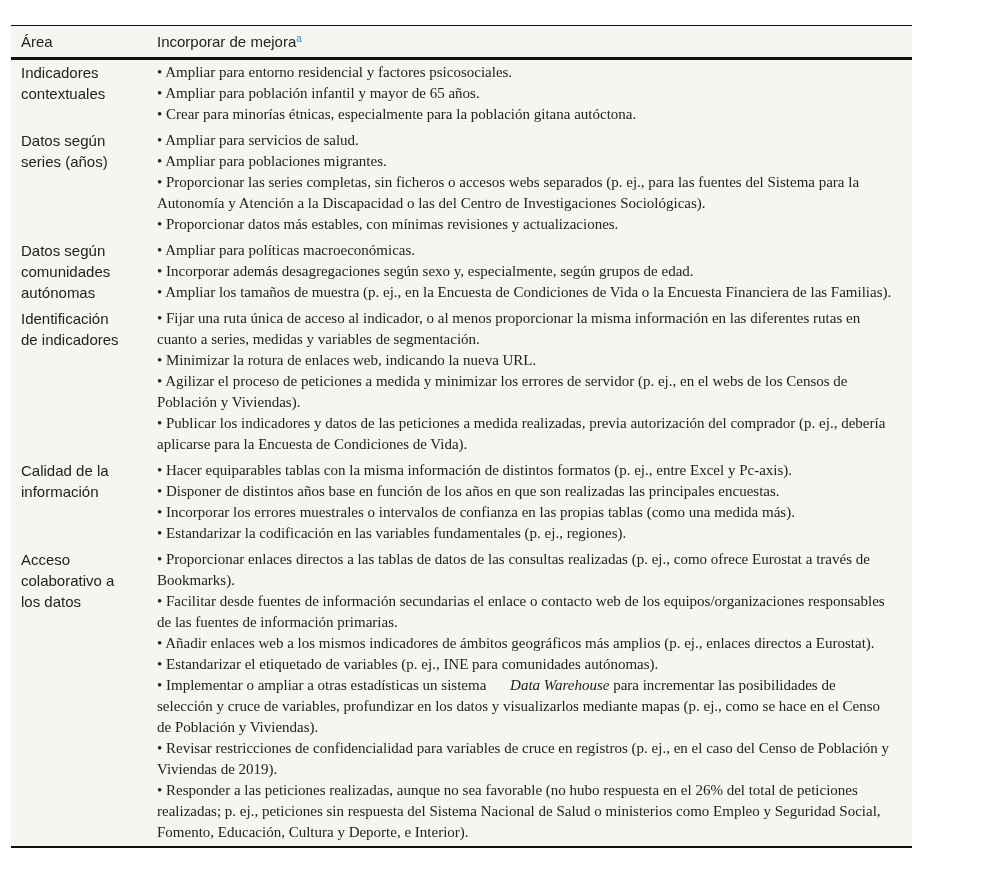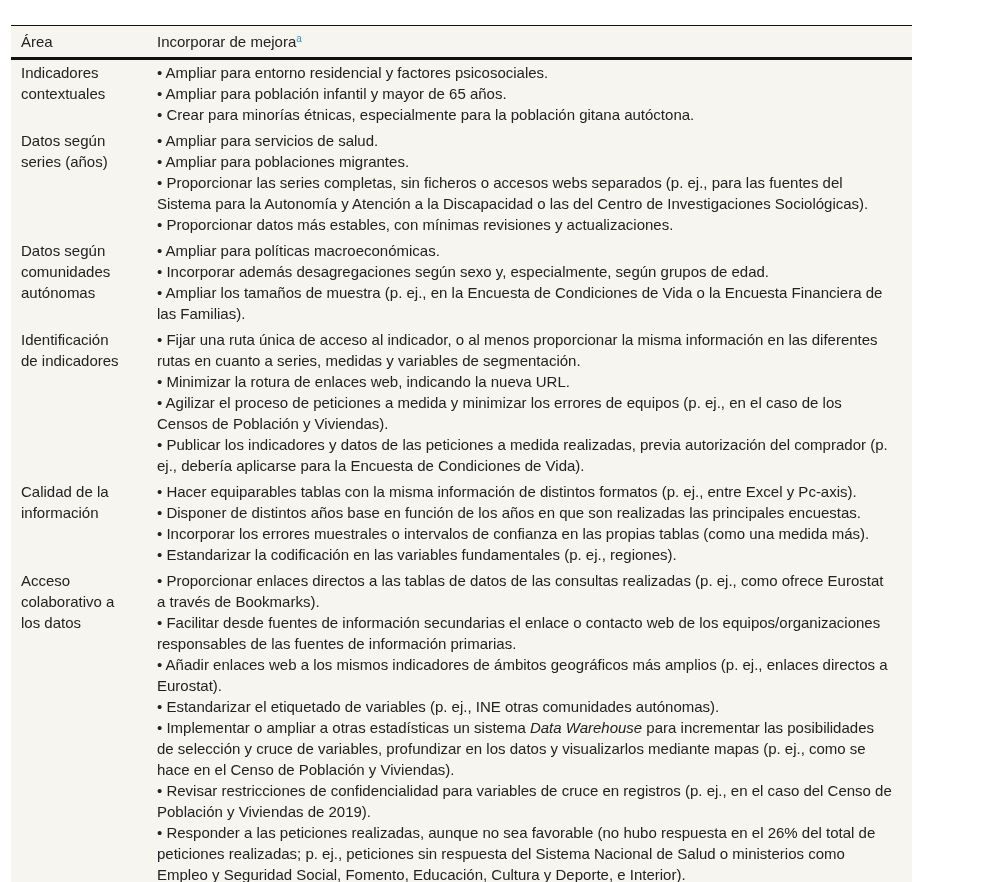--- a/index.html
+++ b/index.html
@@ -56,22 +56,22 @@
       padding-right: 6px !important;
     }
     .sup {
       color: #3a8fc4;
       font-size: 10px;
       vertical-align: super;
       line-height: 0;
       position: relative;
       top: 1px;
     }
-    .item { display: block; }
-    .item em { font-style: italic; }
+    .item { display: block; font-family: Liberation Serif, serif; }
+    .item em { font-style: italic; margin-left: 20px; }
   </style>
 </head>
 <body>
 
 <table class="tbl">
   <thead>
     <tr>
       <th class="col-area"><span>Área</span></th>
       <th class="col-prop"><span>Incorporar de mejora</span><a class="sup">a</a></th>
     </tr>
@@ -112,21 +112,21 @@
       </td>
     </tr>
 
     <tr>
       <td class="area-cell">
           <span style="display:block;width:100px">Identificación de indicadores</span>
         </td>
       <td class="col-prop">
         <span class="item">• Fijar una ruta única de acceso al indicador, o al menos proporcionar la misma información en las diferentes rutas en cuanto a series, medidas y variables de segmentación.</span>
         <span class="item">• Minimizar la rotura de enlaces web, indicando la nueva URL.</span>
-        <span class="item">• Agilizar el proceso de peticiones a medida y minimizar los errores de equipos (p. ej., en el caso de los Censos de Población y Viviendas).</span>
+        <span class="item">• Agilizar el proceso de peticiones a medida y minimizar los errores de servidor (p. ej., en el webs de los Censos de Población y Viviendas).</span>
         <span class="item">• Publicar los indicadores y datos de las peticiones a medida realizadas, previa autorización del comprador (p. ej., debería aplicarse para la Encuesta de Condiciones de Vida).</span>
       </td>
     </tr>
 
     <tr>
       <td class="area-cell">
           <span style="display:block;width:100px">Calidad de la información</span>
         </td>
       <td class="col-prop">
         <span class="item">• Hacer equiparables tablas con la misma información de distintos formatos (p. ej., entre Excel y Pc-axis).</span>
@@ -137,20 +137,20 @@
     </tr>
 
     <tr>
       <td class="area-cell">
           <span style="display:block;width:100px">Acceso colaborativo a los datos</span>
         </td>
       <td class="col-prop">
         <span class="item">• Proporcionar enlaces directos a las tablas de datos de las consultas realizadas (p. ej., como ofrece Eurostat a través de Bookmarks).</span>
         <span class="item">• Facilitar desde fuentes de información secundarias el enlace o contacto web de los equipos/organizaciones responsables de las fuentes de información primarias.</span>
         <span class="item">• Añadir enlaces web a los mismos indicadores de ámbitos geográficos más amplios (p. ej., enlaces directos a Eurostat).</span>
-        <span class="item">• Estandarizar el etiquetado de variables (p. ej., INE otras comunidades autónomas).</span>
+        <span class="item">• Estandarizar el etiquetado de variables (p. ej., INE para comunidades autónomas).</span>
         <span class="item"><span>• Implementar o ampliar a otras estadísticas un sistema </span><em>Data Warehouse</em><span> para incrementar las posibilidades de selección y cruce de variables, profundizar en los datos y visualizarlos mediante mapas (p. ej., como se hace en el Censo de Población y Viviendas).</span></span>
         <span class="item">• Revisar restricciones de confidencialidad para variables de cruce en registros (p. ej., en el caso del Censo de Población y Viviendas de 2019).</span>
         <span class="item">• Responder a las peticiones realizadas, aunque no sea favorable (no hubo respuesta en el 26% del total de peticiones realizadas; p. ej., peticiones sin respuesta del Sistema Nacional de Salud o ministerios como Empleo y Seguridad Social, Fomento, Educación, Cultura y Deporte, e Interior).</span>
       </td>
     </tr>
   </tbody>
 </table>
 
 </body></html>

